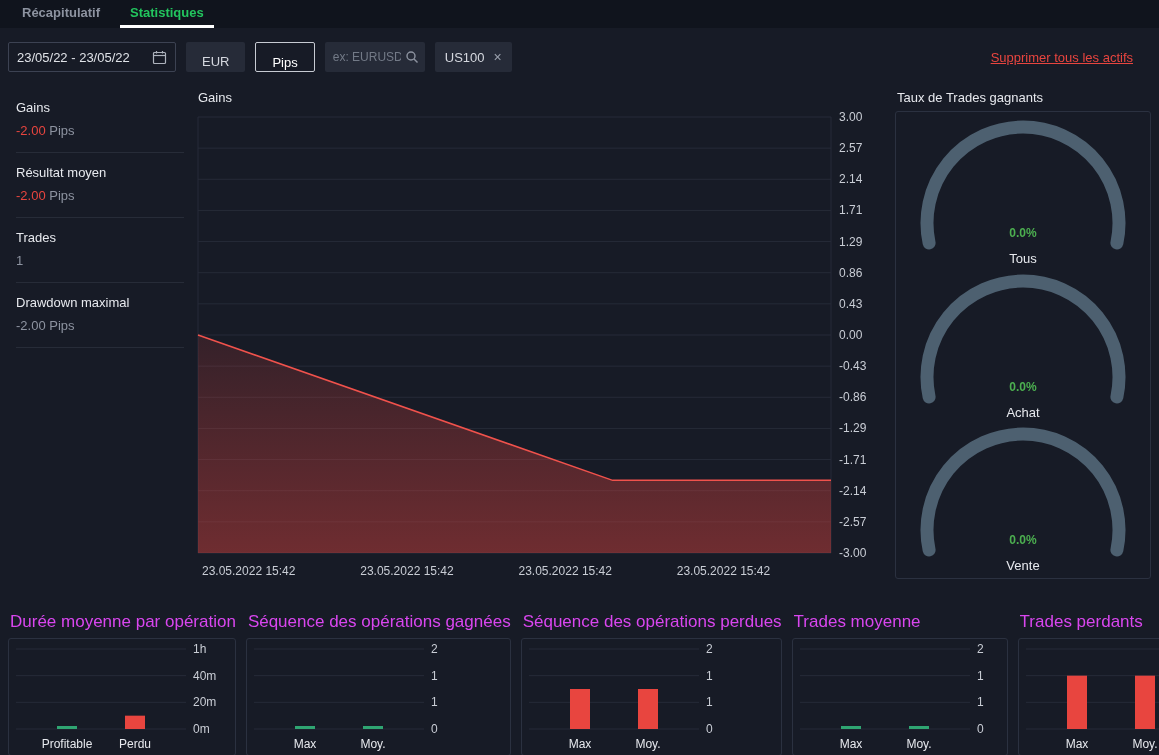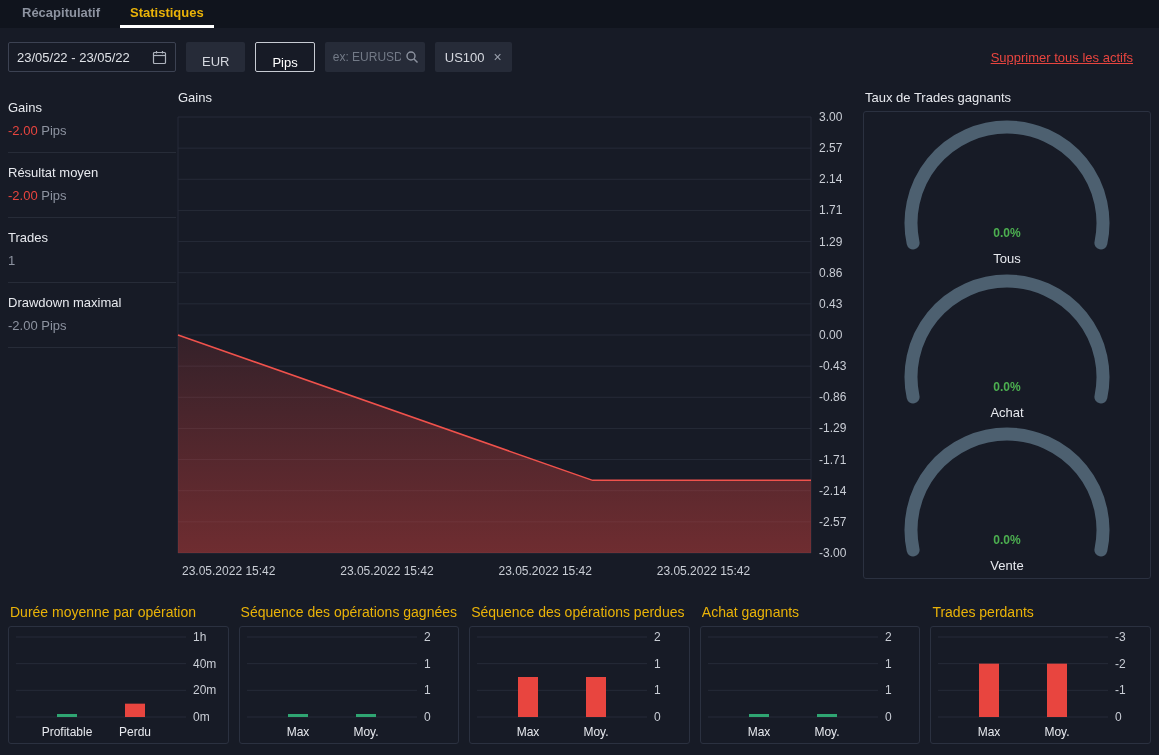--- a/index.html
+++ b/index.html
@@ -5,47 +5,47 @@
   * { box-sizing: border-box; }
   html,body { margin:0; padding:0; }
   body {
     width:1159px; height:755px; overflow:hidden;
     background:#171b26; color:#e7e9ee;
     font-family:"Liberation Sans", sans-serif; font-size:13px;
   }
   
   .topbar { height:28px; background:#10141d; display:flex; align-items:stretch; padding-left:12px; gap:10px; }
   .tab { padding:0 10px; display:flex; align-items:center; color:#8d93a0; font-weight:700; cursor:pointer; border-bottom:3px solid transparent; }
-  .tab.active { color:#eab308; border-bottom-color:#ffffff; }
+  .tab.active { color:#22c55e; border-bottom-color:#ffffff; }
   
   .toolbar { display:flex; align-items:center; gap:10px; padding:14px 8px 10px 8px; }
   .date-box { width:168px; height:30px; border:1px solid #3c4252; border-radius:2px; display:flex; align-items:center; justify-content:space-between; padding:0 8px; color:#dfe2e7; cursor:pointer; }
   .btn { height:30px; padding:12px 16px; background:#262b38; border:none; border-radius:2px; color:#d5d8df; font-size:13px; cursor:pointer; font-family:inherit; }
   .btn.selected { background:transparent; border:1px solid #c7cbd3; color:#ffffff; }
   .search-box { height:30px; width:100px; background:#262b38; border-radius:2px; display:flex; align-items:center; padding:0 6px; gap:2px; }
   .search-box input { background:transparent; border:none; outline:none; color:#eab308; width:72px; font-size:12px; font-family:inherit; }
   .search-box input::placeholder { color:#737a87; }
   .chip { height:30px; background:#262b38; border-radius:2px; display:flex; align-items:center; gap:9px; padding:4px 10px; color:#d5d8df; }
   .chip .x { color:#9aa0ac; cursor:pointer; font-size:14px; }
   .spacer { flex:1; }
   .delete-link { color:#e8453f; text-decoration:underline; margin-right:18px; cursor:pointer; font-size:13px; }
   
-  .main { display:grid; grid-template-columns:168px 687px 1fr; padding:6px 8px 0 8px; }
+  .main { display:grid; grid-template-columns:168px 687px 1fr; gap:12px; padding:6px 8px 0 16px; }
   .stat-item { padding:12px 0 14px 0; border-bottom:1px solid #272c38; }
   .stat-label { color:#e7e9ee; margin-bottom:8px; }
   .stat-value { color:#8d93a0; }
   .panel-title { color:#e7e9ee; margin:2px 0 6px 2px; }
   .gauge-box { border:1px solid #2b3140; border-radius:3px; height:468px; display:flex; flex-direction:column; justify-content:space-evenly; align-items:center; }
   .gauge { display:flex; flex-direction:column; align-items:center; }
   .gauge-arc { fill:none; stroke:#4d6070; stroke-width:13; stroke-linecap:round; }
   .gauge-value { fill:#4caf50; font-weight:700; font-size:12px; }
   .gauge-label { color:#e7e9ee; margin-top:0; }
   
   .bottom { display:grid; grid-template-columns:repeat(5,1fr); gap:10px; padding:12px 8px 8px 8px; }
-  .mini-title { color:#eab308; margin:4px 0 6px 2px; font-size:14px; white-space:nowrap; overflow:hidden; }
+  .mini-title { color:#d946ef; margin:12px 0 6px 2px; font-size:17px; white-space:nowrap; overflow:hidden; }
   .mini-box { border:1px solid #2b3140; border-radius:3px; padding:2px 1px 0 1px; }
   .mini-box svg { display:block; }
   
   svg .grid { stroke:#262b38; stroke-width:1; }
   svg .ytick { fill:#c9cdd5; font-size:12px; }
   svg .xtick { fill:#c9cdd5; font-size:12px; }
   svg .cat { fill:#e7e9ee; font-size:12px; }
   .icon { display:inline-flex; align-items:center; }
 </style>
 </head>
@@ -237,21 +237,21 @@
           <line x1="6" y1="88" x2="176" y2="88" class="grid"></line>
           <text x="183" y="92" class="ytick">0</text>
           <rect x="47" y="48" width="20" height="40" fill="#e8453f"></rect>
           <text x="57" y="107" class="cat" text-anchor="middle">Max</text>
           <rect x="114.99999999999999" y="48" width="20" height="40" fill="#e8453f"></rect>
           <text x="124.99999999999999" y="107" class="cat" text-anchor="middle">Moy.</text>
         </svg>
       </div>
   </div>
   <div class="mini-panel">
-    <div class="mini-title">Achat gagnants</div>
+    <div class="mini-title">Trades moyenne</div>
     <div class="mini-box">
         <svg width="212" height="114">
           <line x1="6" y1="8" x2="176" y2="8" class="grid"></line>
           <text x="183" y="12" class="ytick">2</text>
           <line x1="6" y1="34.66666666666667" x2="176" y2="34.66666666666667" class="grid"></line>
           <text x="183" y="38.66666666666667" class="ytick">1</text>
           <line x1="6" y1="61.333333333333336" x2="176" y2="61.333333333333336" class="grid"></line>
           <text x="183" y="65.33333333333334" class="ytick">1</text>
           <line x1="6" y1="88" x2="176" y2="88" class="grid"></line>
           <text x="183" y="92" class="ytick">0</text>

